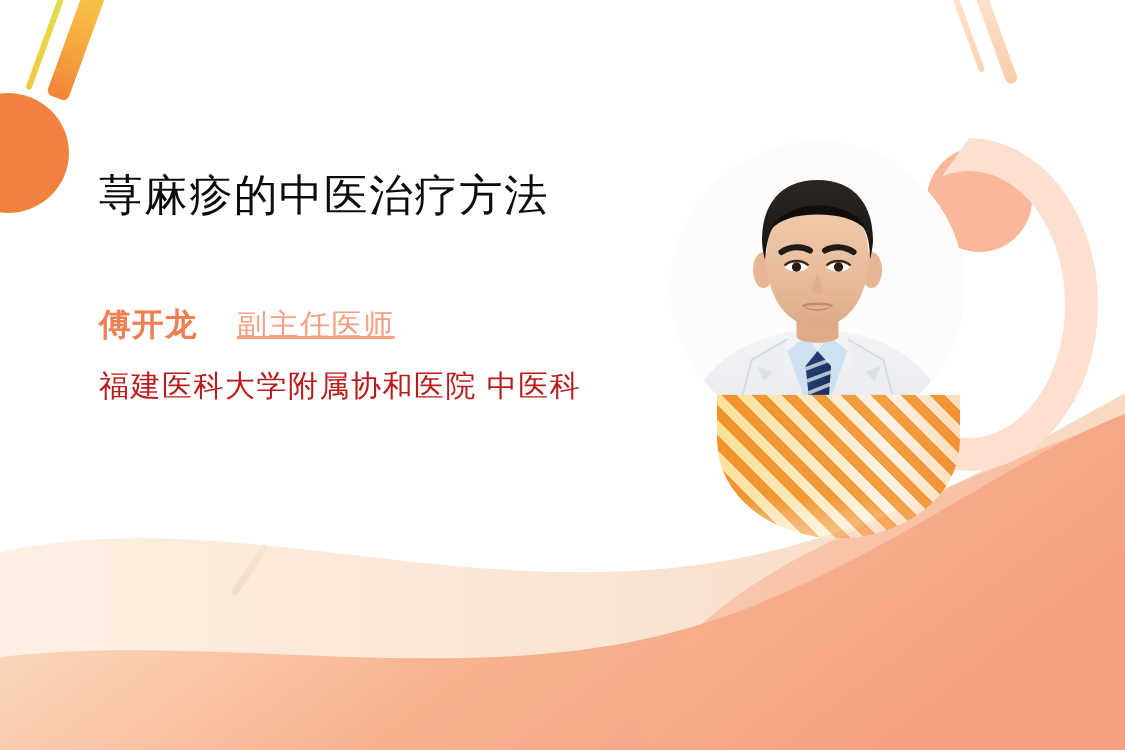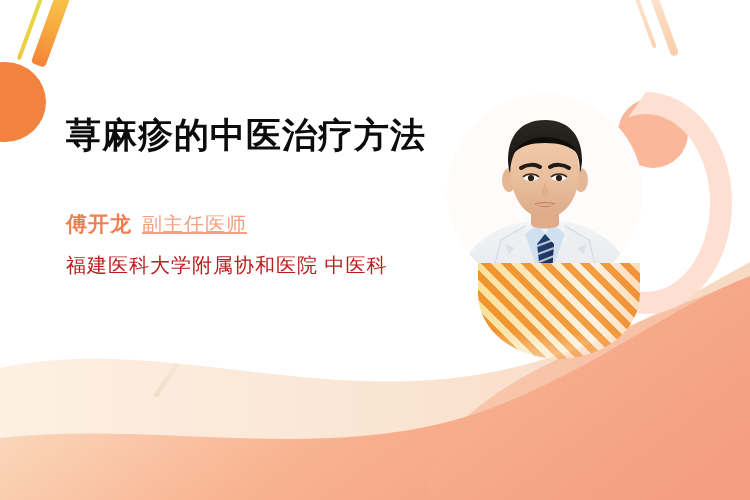--- a/index.html
+++ b/index.html
@@ -128,32 +128,32 @@
   }
 
   
   .text-zone {
     position: absolute;
     left: 66px; top: 112px;
     width: 380px;
   }
   .title {
     margin: 0;
-    font-size: 35px;
+    font-size: 29px;
     line-height: 1.32;
-    font-weight: 700;
+    font-weight: 400;
     color: #0c0c0c;
     letter-spacing: 1px;
     white-space: pre-line;
   }
   .credit-row {
     margin-top: 52px;
     display: flex;
     align-items: baseline;
-    gap: 10px;
+    gap: 26px;
   }
   .doctor-name {
     font-size: 21px;
     font-weight: bold;
     color: #ef7f52;
     letter-spacing: 1px;
   }
   .doctor-title {
     font-size: 20px;
     font-weight: 400;

